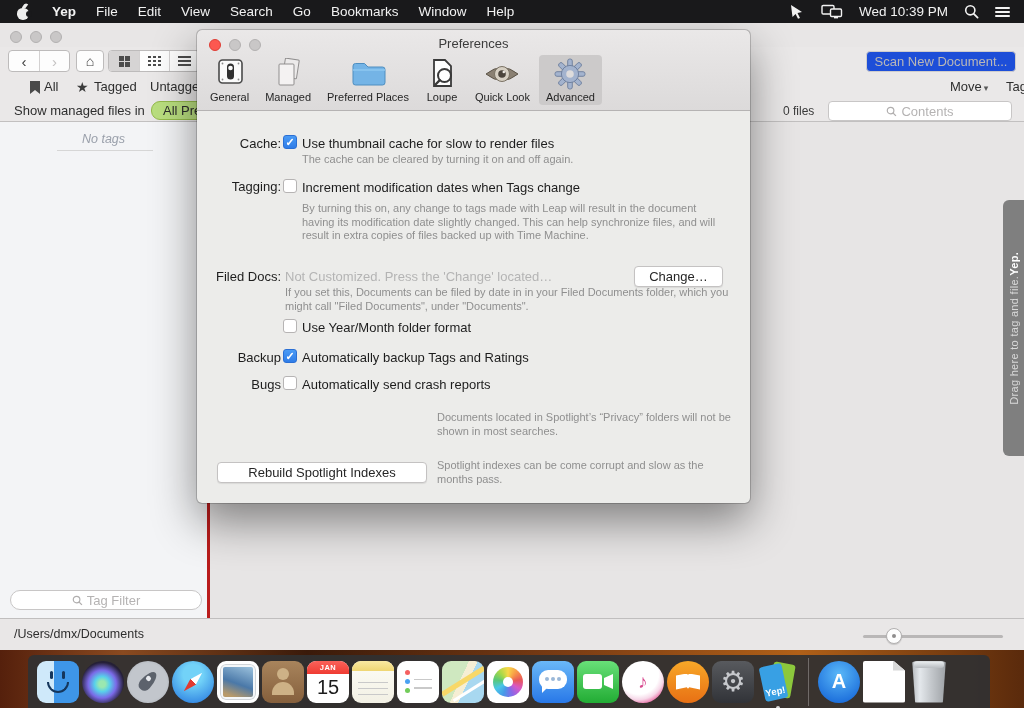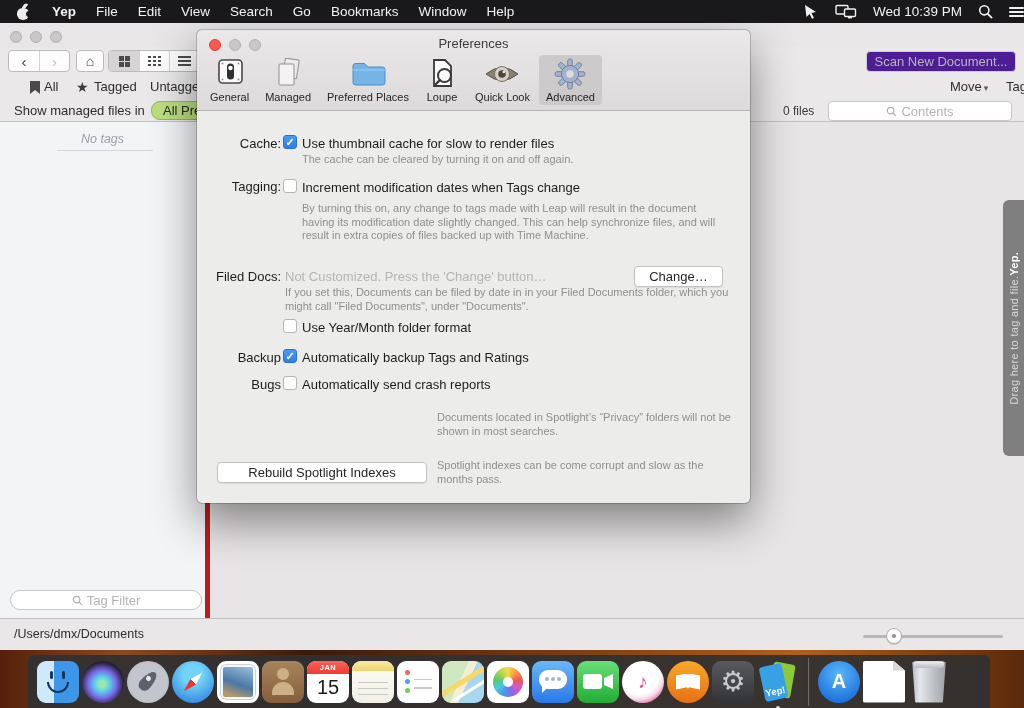--- a/index.html
+++ b/index.html
@@ -17,21 +17,21 @@
   #menubar { left:0; top:0; width:1024px; height:23px; background:#19191b;
     display:flex; align-items:center; color:#f2f2f2; font-size:13.5px; z-index:50; }
   .mb-item { padding:0 10px; line-height:23px; }
   .mb-app { font-weight:bold; }
   #apple-logo { width:14px; height:16px; position:relative; margin:0 12px 0 16px; }
   #apple-logo .body { position:absolute; left:1px; top:4px; width:12px; height:12px; background:#ededed;
      border-radius:45% 45% 48% 48%; }
   #apple-logo .bite { position:absolute; right:-2px; top:7px; width:6px; height:6px; background:#19191b; border-radius:50%; }
   #apple-logo .leaf { position:absolute; left:7px; top:-1px; width:4px; height:6px; background:#ededed;
      border-radius:80% 0 80% 0; transform:rotate(28deg); }
-  #mb-right { margin-left:auto; display:flex; align-items:center; gap:16px; }
+  #mb-right { margin-left:auto; display:flex; align-items:center; gap:16px; padding-right:14px; }
   .mb-icon { display:flex; align-items:center; }
   #mb-lines span { display:block; width:15px; height:2px; background:#f2f2f2; margin:2px 0; border-radius:1px; }
 
   
   #finder { left:0; top:23px; width:1024px; height:627px; background:#e8e6e6; }
   #fw-titlebar { left:0; top:0; width:1024px; height:24px; }
   .tl { width:12px; height:12px; border-radius:50%; display:inline-block; margin-right:8px; }
   .tl-inactive { background:#c9c7c7; border:0.5px solid #b3b1b1; }
   #fw-title { left:0; right:0; top:5px; text-align:center; font-size:13px; color:#9a9a9a; }
   #fw-toolbar { left:0; top:24px; width:1024px; height:75px; border-bottom:1px solid #c2c0c0; background:#eae8e8; }
@@ -40,39 +40,39 @@
   .btn-cell { width:30px; display:flex; align-items:center; justify-content:center; font-size:15px; color:#3c3c3c; }
   .btn-cell + .btn-cell { border-left:1px solid #d3d1d1; }
   .dim { color:#c4c2c2; }
   .seg-sel { background:#d6d4d4; }
   .icon-grid { width:11px; height:11px; display:grid; grid-template-columns:5px 5px; gap:1px; }
   .icon-grid i { background:#4c4c4c; }
   .icon-lines i { display:block; width:13px; height:1.6px; background:#4c4c4c; margin:2.4px 0; }
   .icon-lines.dashed i { width:13px;
      background:repeating-linear-gradient(90deg,#4c4c4c 0 3px,transparent 3px 5px); }
 
-  #scan-btn { border:1px solid #cfcdcd; border-radius:4px; background:#4c1d95; color:#b9b7b7;
+  #scan-btn { border:1px solid #cfcdcd; border-radius:4px; background:#1d4ed8; color:#b9b7b7;
      font-size:13px; height:21px; width:150px; text-align:center; line-height:19px; }
 
   .bookmark-ic { width:10px; height:13px; background:#4a4a4a;
      clip-path:polygon(0 0,100% 0,100% 100%,50% 70%,0 100%); }
   .nav-label { font-size:13px; color:#2e2e2e; }
   .star-ic { font-size:14px; color:#3c3c3c; line-height:14px; }
   .menu-btn { font-size:13px; color:#2e2e2e;margin-left:32px; }
   .caret { font-size:9px; color:#5a5a5a; margin-left:2px; }
 
   .pill { background:#badf7f; border:1px solid #94ba4b; border-radius:9px; height:19px;
      padding:0 11px; font-size:13px; color:#2c2c2c; line-height:17px; white-space:nowrap; }
 
   .search-field { background:#fff; border:1px solid #c8c6c6; display:flex; align-items:center;
      justify-content:center; gap:4px; color:#b5b3b3; font-size:13px; }
   .mag { flex:0 0 auto; }
 
   #fw-body { left:0; top:99px; width:1024px; height:496px; background:#e7e5e5; }
-  #fw-sidebar { left:0; top:0; width:210px; height:496px; background:#f3f4f6; border-right:5px solid #b91c1c; }
+  #fw-sidebar { left:0; top:0; width:210px; height:496px; background:#f3f4f6; border-right:3px solid #b91c1c; }
   #no-tags { left:0; right:0; top:10px; text-align:center; font-style:italic; color:#9aa0ab; font-size:12.5px; }
   #no-tags-rule { left:57px; top:28px; width:96px; border-top:1px solid #d6d6d6; }
   #tag-filter { left:10px; bottom:8px; width:192px; height:20px; border-radius:10px; }
 
   #fw-statusbar { left:0; top:595px; width:1024px; height:32px; background:#e9e7e7; border-top:1px solid #c0bebe; }
   #status-path { left:14px; top:8px; font-size:12.5px; color:#2e2e2e; }
   #size-slider-track { left:863px; top:16px; width:140px; height:3px; background:#b9b7b7; border-radius:2px; }
   #size-slider-knob { left:886px; top:9px; width:16px; height:16px; border-radius:50%; background:#fdfdfd;
      border:1px solid #b2b0b0; box-shadow:0 1px 1px rgba(0,0,0,.15); }
   #size-slider-knob::after { content:""; position:absolute; left:5px; top:5px; width:4px; height:4px;
@@ -410,21 +410,21 @@
       <div class="p-check checked" style="left:86px;top:24px;">✓</div>
       <div class="p-text" style="left:105px;top:25px;">Use thumbnail cache for slow to render files</div>
       <div class="p-note" style="left:105px;top:42px;width:430px;">The cache can be cleared by turning it on and off again.</div>
 
       <div class="p-label" style="top:68px;">Tagging:</div>
       <div class="p-check" style="left:86px;top:68px;"></div>
       <div class="p-text" style="left:105px;top:69px;">Increment modification dates when Tags change</div>
       <div class="p-note" style="left:105px;top:91px;width:428px;">By turning this on, any change to tags made with Leap will result in the document having its modification date slightly changed. This can help synchronize files, and will result in extra copies of files backed up with Time Machine.</div>
 
       <div class="p-label" style="top:158px;">Filed Docs:</div>
-      <div class="p-dim" style="left:88px;top:158px;">Not Customized. Press the 'Change' button…</div>
+      <div class="p-dim" style="left:88px;top:158px;">Not Customized. Press the 'Change' located…</div>
       <div class="p-btn" style="left:437px;top:155px;width:89px;">Change…</div>
       <div class="p-note" style="left:88px;top:175px;width:445px;">If you set this, Documents can be filed by date in in your Filed Documents folder, which you might call "Filed Documents", under "Documents".</div>
       <div class="p-check" style="left:86px;top:208px;"></div>
       <div class="p-text" style="left:105px;top:209px;">Use Year/Month folder format</div>
 
       <div class="p-label" style="top:239px;">Backup</div>
       <div class="p-check checked" style="left:86px;top:238px;">✓</div>
       <div class="p-text" style="left:105px;top:239px;">Automatically backup Tags and Ratings</div>
 
       <div class="p-label" style="top:266px;">Bugs</div>

